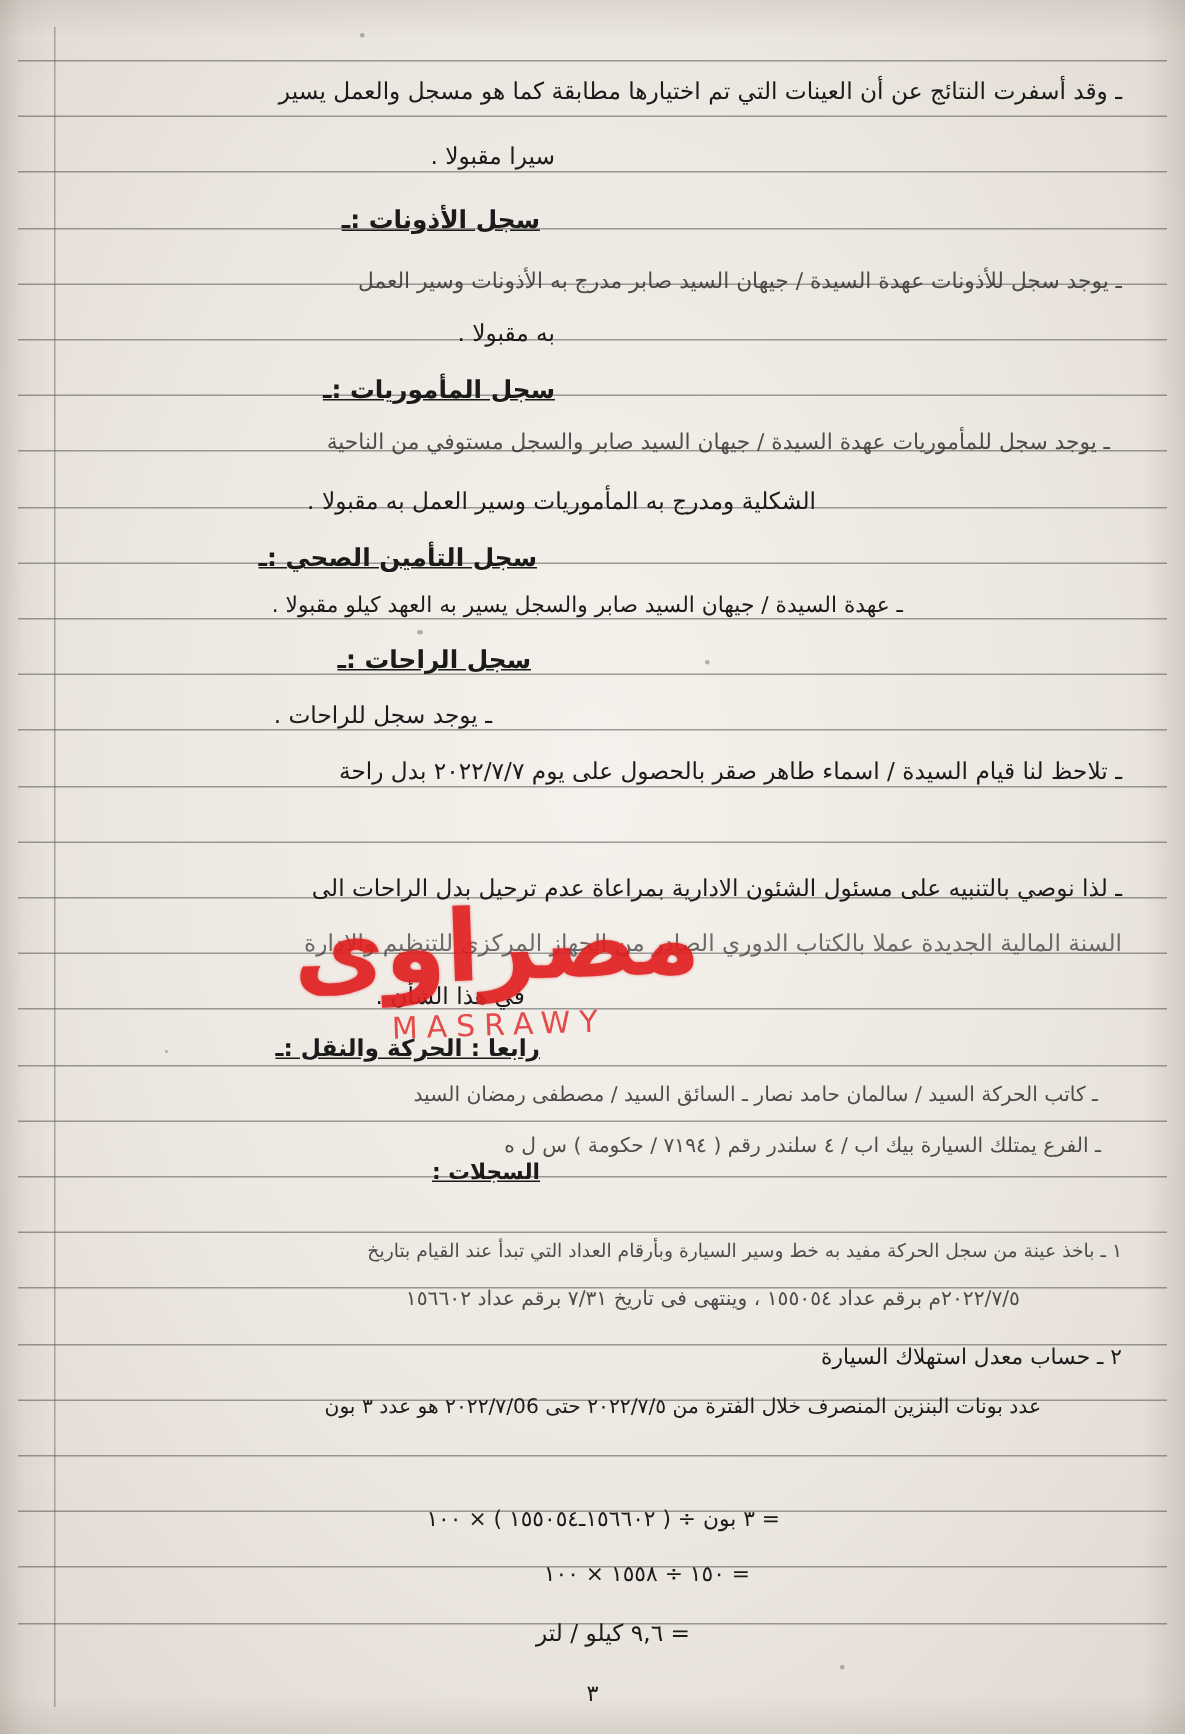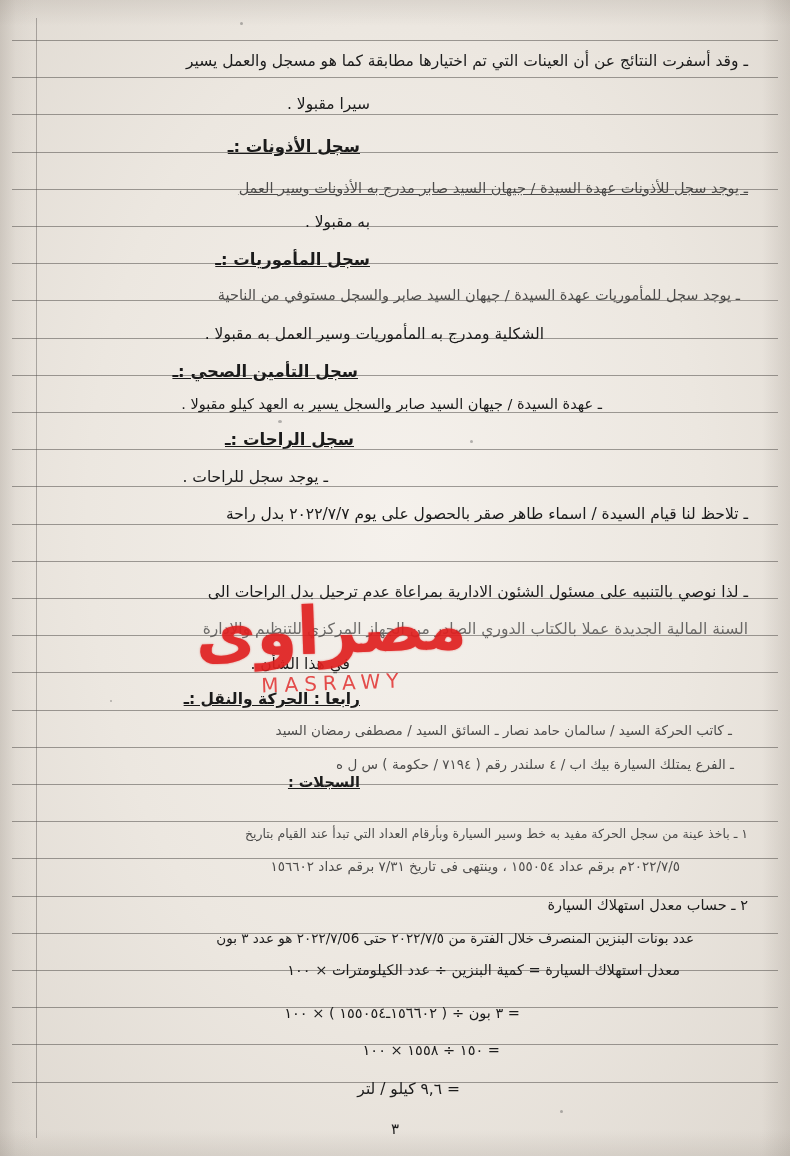--- a/index.html
+++ b/index.html
@@ -172,21 +172,21 @@
       <div class="rule" style="top: 1044.4px;"></div>
       <div class="rule" style="top: 1081.6px;"></div>
     </div>
   <div id="vrule"></div>
 
   <div class="line sz15" style="top:52px; right:42px;">ـ   وقد أسفرت النتائج عن أن العينات التي تم اختيارها مطابقة كما هو مسجل والعمل يسير</div>
   <div class="line sz15" style="top:95px; right:420px;">سيرا مقبولا .</div>
 
   <div class="line sz16 heading" style="top:137px; right:430px;">سجل الأذونات :ـ</div>
 
-  <div class="line sz14 faint" style="top:180px; right:42px;text-decoration:underline;">ـ   يوجد سجل للأذونات عهدة السيدة / جيهان السيد صابر مدرج به الأذونات وسير العمل</div>
+  <div class="line sz14 faint" style="top:180px; right:42px;">ـ   يوجد سجل للأذونات عهدة السيدة / جيهان السيد صابر مدرج به الأذونات وسير العمل</div>
   <div class="line sz15" style="top:213px; right:420px;">به مقبولا .</div>
 
   <div class="line sz16 heading" style="top:250px; right:420px;">سجل المأموريات :ـ</div>
 
   <div class="line sz14 faint" style="top:287px; right:50px;">ـ   يوجد سجل للمأموريات عهدة السيدة / جيهان السيد صابر والسجل مستوفي من الناحية</div>
   <div class="line sz15" style="top:325px; right:246px;">الشكلية ومدرج به المأموريات وسير العمل به مقبولا .</div>
 
   <div class="line sz16 heading" style="top:362px; right:432px;">سجل التأمين الصحي :ـ</div>
 
   <div class="line sz14" style="top:396px; right:188px;">ـ   عهدة السيدة / جيهان السيد صابر والسجل يسير به العهد كيلو مقبولا .</div>
@@ -206,21 +206,20 @@
   <div class="line sz13 faint" style="top:756px; right:56px;">ـ الفرع يمتلك السيارة بيك اب / ٤ سلندر رقم ( ٧١٩٤ / حكومة ) س ل ه</div>
 
   <div class="line sz14 heading" style="top:760px; right:430px;margin-top:14px;">السجلات :</div>
 
   <div class="line sz12 faint" style="top:826px; right:42px;">١ ـ باخذ عينة من سجل الحركة مفيد به خط وسير السيارة وبأرقام العداد التي تبدأ عند القيام بتاريخ</div>
   <div class="line sz13 faint" style="top:858px; right:110px;text-align:right;">٢٠٢٢/٧/٥م برقم عداد ١٥٥٠٥٤ ، وينتهى فى تاريخ ٧/٣١ برقم عداد ١٥٦٦٠٢</div>
 
   <div class="line sz14" style="top:897px; right:42px;">٢ ـ حساب معدل استهلاك السيارة</div>
 
   <div class="line sz13" style="top:930px; right:96px;">عدد بونات البنزين المنصرف خلال الفترة من ٢٠٢٢/٧/٥ حتى ٢٠٢٢/٧/06 هو عدد ٣ بون</div>
-  <div class="line sz14" style="top:962px; right:110px;">معدل استهلاك السيارة = كمية البنزين ÷ عدد الكيلومترات × ١٠٠</div>
   <div class="line sz14" style="top:1005px; right:270px;">=  ٣ بون ÷ ( ١٥٦٦٠٢ـ١٥٥٠٥٤ )  ×  ١٠٠</div>
   <div class="line sz14" style="top:1042px; right:290px;">=  ١٥٠ ÷ ١٥٥٨ × ١٠٠</div>
   <div class="line sz15" style="top:1080px; right:330px;">=  ٩,٦ كيلو / لتر</div>
 
   <div id="watermark">
     <div class="wm-main">مصراوى</div>
     <div class="wm-sub">MASRAWY</div>
   </div>
 
   <div id="pageno">٣</div>

